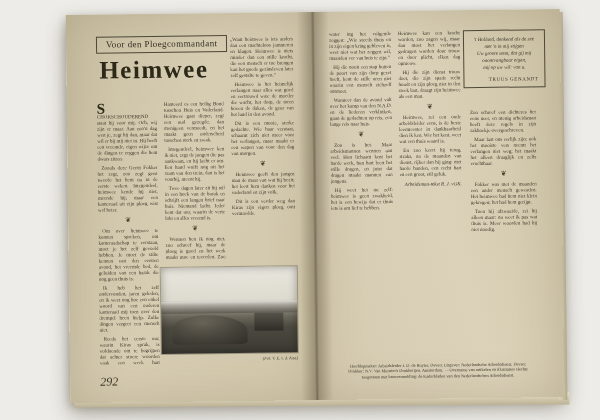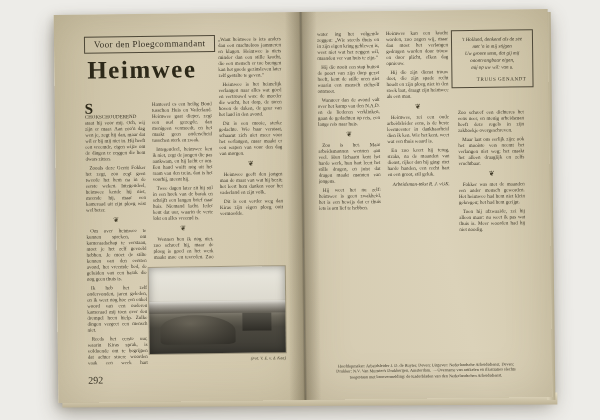--- a/index.html
+++ b/index.html
@@ -1,17 +1,17 @@
 <!DOCTYPE html>
 <html><head>
 <meta charset="utf-8">
 <style>
   html,body{margin:0;padding:0;width:600px;height:420px;overflow:hidden;
     background:#edece8;font-family:"Liberation Serif",serif;}
-  .scene{position:absolute;inset:0;}
+  .scene{position:absolute;inset:0;margin-left:12px;}
   .spread{position:absolute;left:56px;top:12px;width:494px;height:388px;
     transform:rotate(-0.7deg);
     box-shadow:0 10px 20px rgba(70,62,44,.45),0 3px 8px rgba(70,62,44,.3);}
   
   .spread::before{content:"";position:absolute;left:4px;right:-5px;bottom:-6px;height:12px;
     background:linear-gradient(#e7dfc7,#bdb295);transform:rotate(.35deg);z-index:-1;}
   .spread::after{content:"";position:absolute;top:3px;bottom:-3px;right:-3px;width:8px;
     background:linear-gradient(90deg,#ddd4ba,#b3a98c);z-index:-1;}
   .page{position:absolute;top:0;bottom:0;width:50%;}
   .page.left{left:0;background:linear-gradient(105deg,#c9bfa2,#d7cdb3 45%,#d1c7ab);}
@@ -24,21 +24,21 @@
     padding:2px 9px 3px;font-size:9px;letter-spacing:.4px;color:#322d20;white-space:nowrap;}
   .title{position:absolute;font-size:25px;font-weight:bold;letter-spacing:1.5px;color:#2d2919;}
   .col{position:absolute;font-size:5px;line-height:6px;text-align:justify;color:#3a3527;overflow:hidden;}
   .col p{margin:0 0 3px;text-indent:4px;}
   .col p:first-child{text-indent:0;}
   .col p.sig{text-align:right;font-style:italic;text-indent:0;margin-top:4px;}
   .col .orn{text-align:center;font-family:"DejaVu Sans",sans-serif;font-size:7px;
     line-height:8px;color:#453f2c;margin:3px 0 4px;text-indent:0;}
   .dropcap p:first-child::first-letter{float:left;font-size:15px;line-height:11px;
     padding:1px 2px 0 0;font-weight:bold;color:#2d2919;}
-  .pagenum{position:absolute;font-size:10px;color:#3a3527;}
+  .pagenum{position:absolute;font-size:12px;color:#3a3527;font-style:italic;}
   .quote-box{position:absolute;border:1px solid #4e4838;padding:5px 6px 4px;
     font-size:5px;line-height:7px;font-style:italic;color:#3a3527;text-align:center;}
   .quote-box .attr{margin-top:5px;font-style:normal;letter-spacing:.6px;text-align:right;font-size:5px;}
   .colophon{position:absolute;font-size:4.3px;line-height:5.4px;text-align:center;color:#3f3a2c;}
   .colophon p{margin:0;text-indent:0;}
   
   .photo{position:absolute;box-shadow:0 0 0 1px rgba(60,54,38,.35), inset 0 0 8px rgba(0,0,0,.35);
     background:
       linear-gradient(180deg,#e9e7de 0%,#dddacf 38%,#a7a296 44%,#8b867a 50%,#6a665a 58%,#4c4940 70%,#3c3a33 100%);}
   .photo .horizon{position:absolute;left:0;right:0;top:40%;height:14%;

